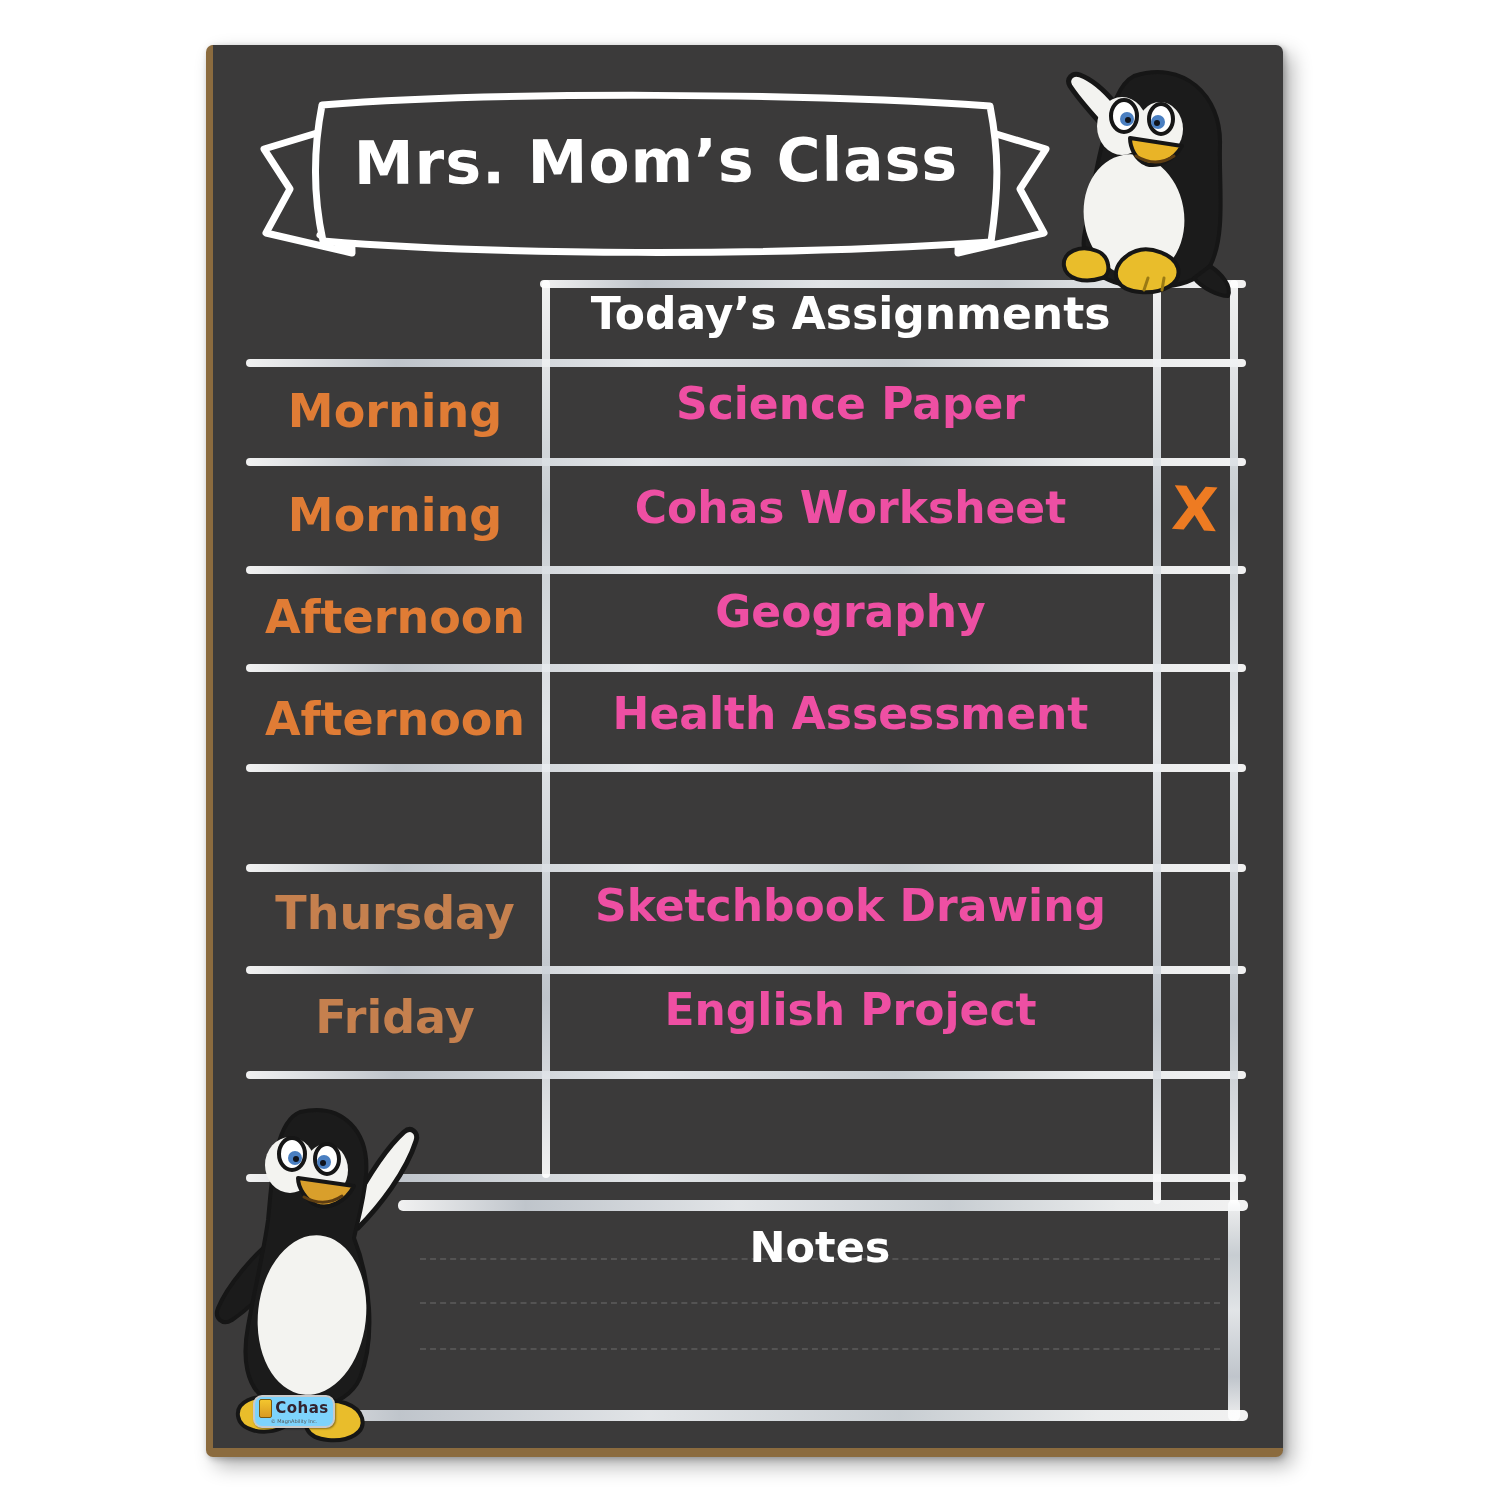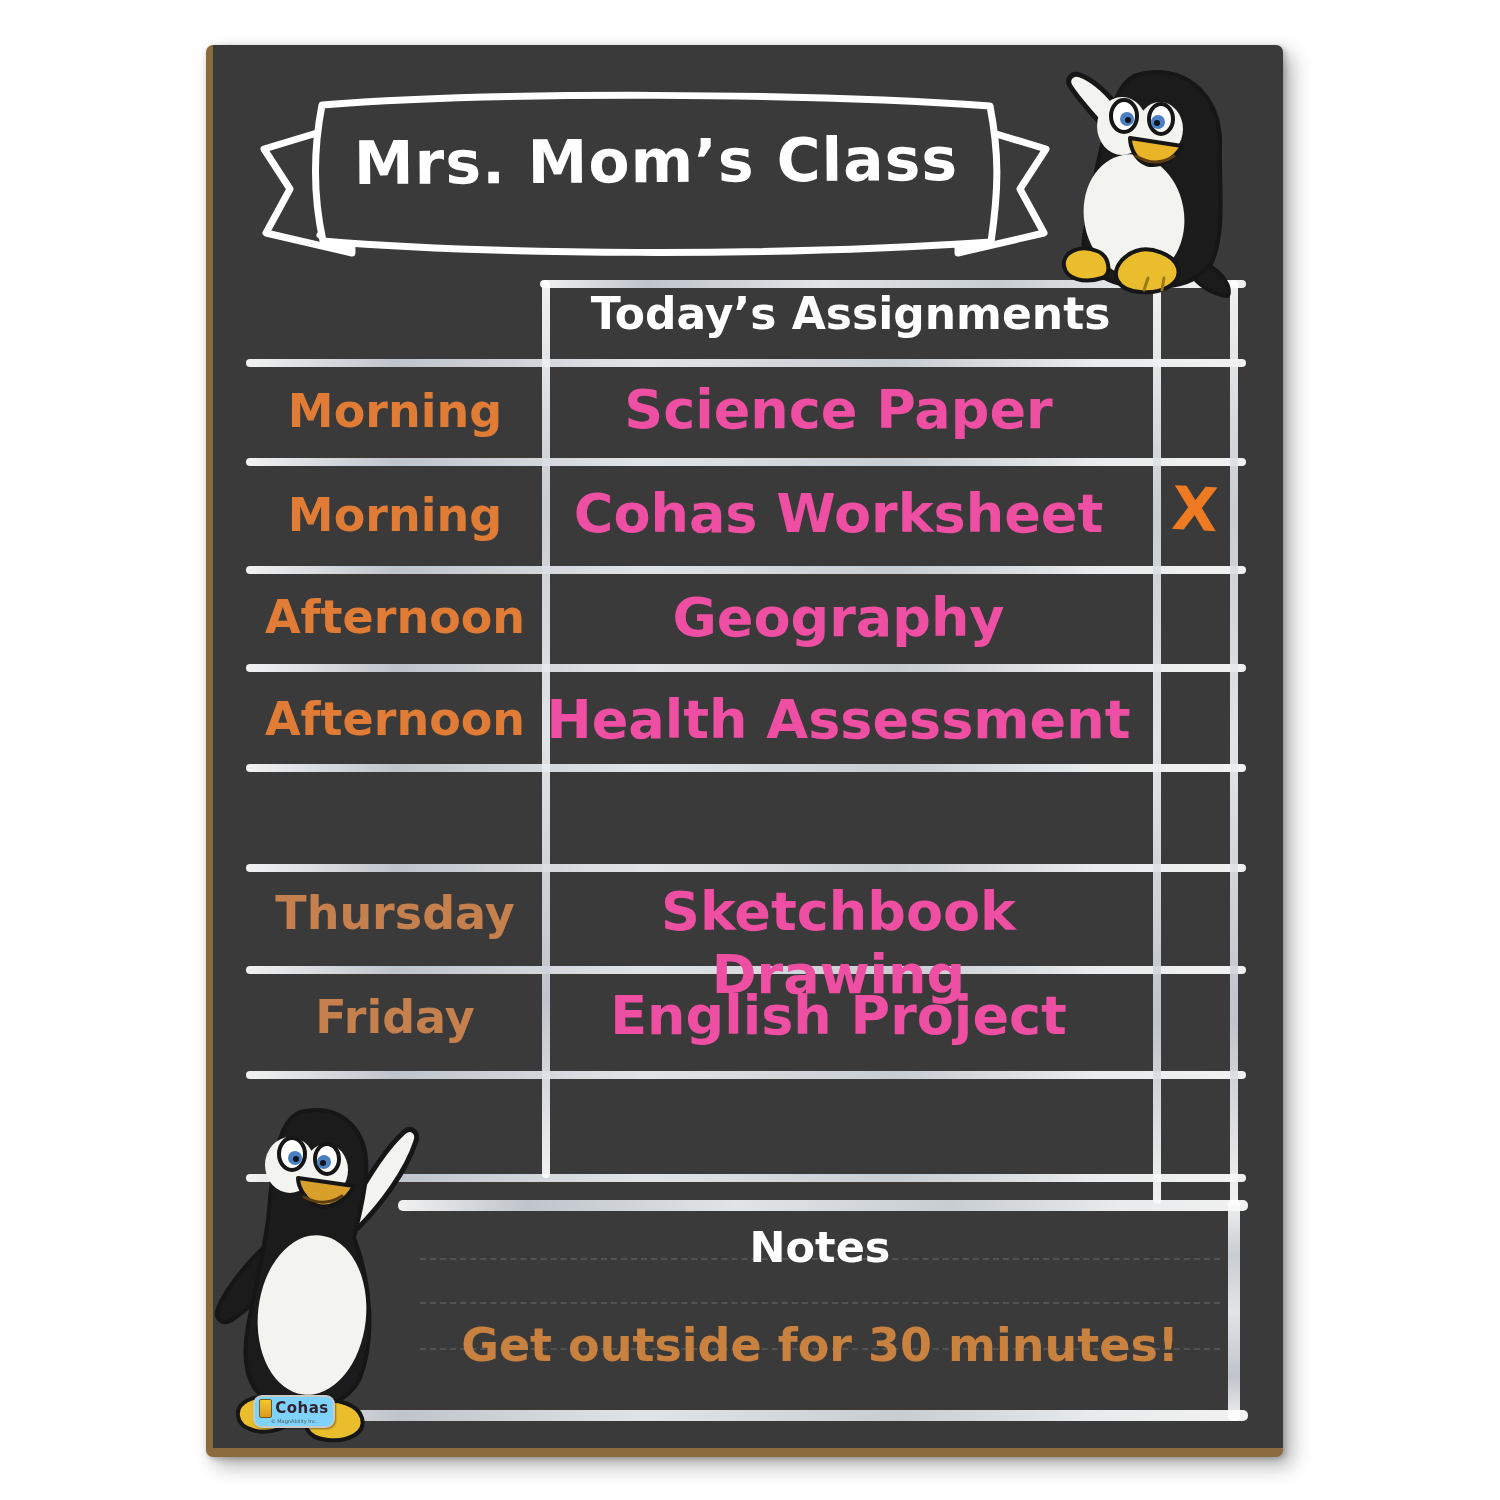--- a/index.html
+++ b/index.html
@@ -22,21 +22,21 @@
   .chalk.thick{height:11px;}
   .chalk.vthick{width:12px;}
   .ruled{position:absolute;height:0;border-top:2px dashed rgba(255,255,255,.13);z-index:1;}
   
   .white-txt{color:var(--title-white);font-weight:700;}
   .banner-title{position:absolute;left:322px;top:126px;width:668px;text-align:center;z-index:4;
                 font-size:60px;letter-spacing:1px;transform:rotate(-0.4deg);}
   .col-head1{position:absolute;left:245px;top:296px;width:300px;text-align:center;font-size:38px;z-index:3;}
   .col-head2{position:absolute;left:548px;top:288px;width:605px;text-align:center;font-size:44px;z-index:3;}
   .when{position:absolute;left:245px;width:300px;text-align:center;font-weight:700;font-size:46px;z-index:3;}
-  .assign{position:absolute;left:536px;width:605px;text-align:center;font-weight:700;font-size:54px;
+  .assign{position:absolute;left:548px;width:605px;text-align:center;font-weight:700;font-size:44px;
           color:var(--assignment-pink);z-index:3;}
   .tone-a{color:var(--day-orange);}
   .tone-b{color:var(--day-tan);}
   .r0w{top:384px}.r0a{top:378px}
   .r1w{top:488px}.r1a{top:482px}
   .r2w{top:590px}.r2a{top:586px}
   .r3w{top:692px}.r3a{top:688px}
   .r4w{top:886px}.r4a{top:880px}
   .r5w{top:990px}.r5a{top:984px}
   .mark{position:absolute;left:1155px;top:474px;width:80px;text-align:center;font-weight:700;
@@ -108,21 +108,20 @@
   <div class="when tone-a r2w">Afternoon</div>
   <div class="assign r2a">Geography</div>
   <div class="when tone-a r3w">Afternoon</div>
   <div class="assign r3a">Health Assessment</div>
   <div class="when tone-b r4w">Thursday</div>
   <div class="assign r4a">Sketchbook Drawing</div>
   <div class="when tone-b r5w">Friday</div>
   <div class="assign r5a">English Project</div>
 
   <div class="notes-heading white-txt">Notes</div>
-  <div class="notes-message">Get outside for 30 minutes!</div>
 
   <svg class="penguin-tr" width="250" height="255" viewBox="0 0 250 255">
     <g stroke="#161616" stroke-width="5" stroke-linejoin="round" stroke-linecap="round">
       <path d="M118,120 C95,95 62,62 48,40 C44,33 50,26 58,29 C82,38 108,72 122,105 Z" fill="#f3f3f0"></path>
       <path d="M112,30 C160,14 200,48 198,100 C197,140 204,190 188,220 C170,244 120,246 92,236 C66,227 58,208 63,185 C70,150 74,118 82,92 C90,62 96,38 112,30 Z" fill="#1b1b1b" stroke-width="4"></path>
       <ellipse cx="112" cy="170" rx="50" ry="62" fill="#f3f3f0" stroke="none" transform="rotate(-10 112 170)"></ellipse>
       <ellipse cx="100" cy="80" rx="25" ry="29" fill="#f3f3f0" stroke="none"></ellipse>
       <ellipse cx="138" cy="83" rx="23" ry="27" fill="#f3f3f0" stroke="none"></ellipse>
       <ellipse cx="102" cy="70" rx="13" ry="16" fill="#ffffff" stroke-width="4"></ellipse>
       <ellipse cx="139" cy="73" rx="12" ry="15" fill="#ffffff" stroke-width="4"></ellipse>

